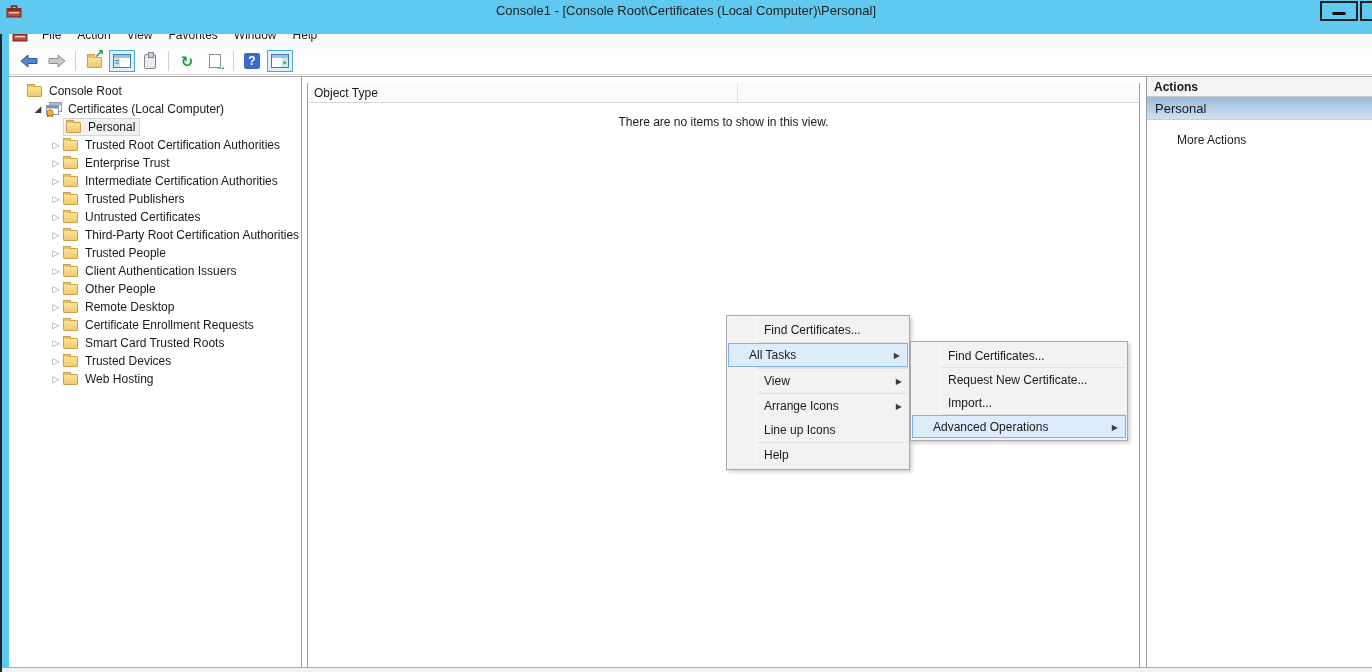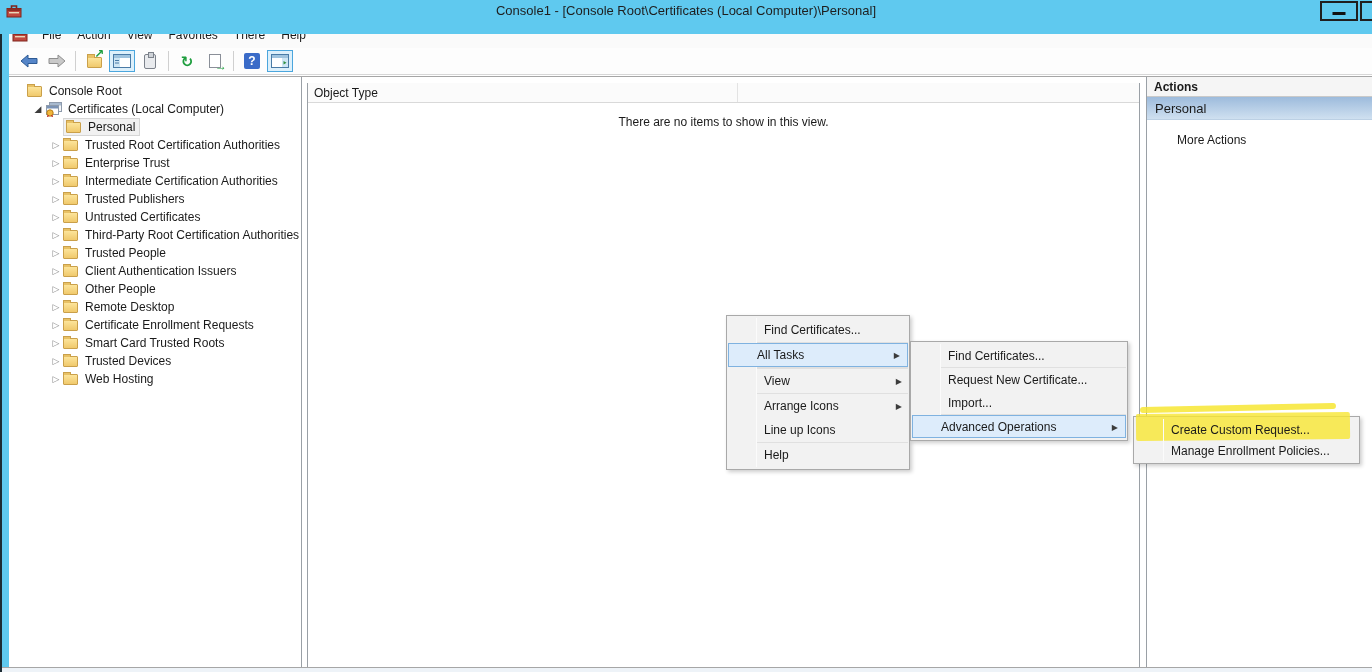--- a/index.html
+++ b/index.html
@@ -64,21 +64,21 @@
   
   .act-header { height:20px; background:#f5f5f5; border-bottom:1px solid #c9c9c9; font-weight:bold; display:flex; align-items:center; padding-left:7px; }
   .act-section { height:23px; background:linear-gradient(#9dbbdc,#cfe0f0); display:flex; align-items:center; padding-left:8px; font-size:13px; border-bottom:1px solid #bcd0e4; }
   .more-actions { margin:13px 0 0 30px; cursor:default; }
 
   
   .menu { position:absolute; background:#f2f2f2; border:1px solid #a9a9a9; box-shadow:2px 2px 4px rgba(0,0,0,0.2); padding:2px 0; z-index:20; }
   .menu .gutter { position:absolute; left:29px; top:2px; bottom:2px; width:1px; background:#e0e0e0; border-right:1px solid #fbfbfb; }
   .mrow { position:relative; height:24px; display:flex; align-items:center; padding-left:37px; padding-right:20px; white-space:nowrap; z-index:1; }
   .mrow .marrow { position:absolute; right:7px; top:50%; transform:translateY(-50%); font-size:8px; color:#3c3c3c; }
-  .mrow.hl { background:#ddecfb; border:1px solid #7fb2e0; margin:0 1px; padding-left:28px; }
+  .mrow.hl { background:#ddecfb; border:1px solid #7fb2e0; margin:0 1px; padding-left:20px; }
   .msep { height:1px; background:#e0e0e0; margin-left:30px; margin-right:1px; }
   #menu1 { left:726px; top:315px; width:184px; }
   #menu2 { left:910px; top:341px; width:218px; }
   #menu2 .mrow { height:23px; }
   #menu3 { left:1133px; top:416px; width:227px; }
   #menu3 .mrow { height:21px; }
 
   
   .anno-main { position:absolute; left:2px; top:-4px; width:214px; height:27px; background:#f7e632; opacity:0.8; transform:rotate(-0.6deg); z-index:0; border-radius:2px; }
   .anno-streak { position:absolute; left:6px; top:-12px; width:196px; height:6px; background:#f7e632; opacity:0.85; transform:rotate(-1.2deg); z-index:0; border-radius:3px; }
@@ -117,21 +117,21 @@
           <rect x="1" y="5.5" width="14" height="8.5" fill="#c0493f" stroke="#7e241c"></rect>
           <rect x="1.5" y="5.5" width="13" height="2.5" fill="#8e2d24"></rect>
           <path d="M5.5 5 v-2 h5 v2" fill="none" stroke="#7e241c" stroke-width="1.6"></path>
           <rect x="3" y="9" width="10" height="1.4" fill="#e9d8b9"></rect>
         </svg>
     </span>
     <span class="menu-item">File</span>
     <span class="menu-item">Action</span>
     <span class="menu-item">View</span>
     <span class="menu-item">Favorites</span>
-    <span class="menu-item">There</span>
+    <span class="menu-item">Window</span>
     <span class="menu-item">Help</span>
   </div>
 
   <div class="toolbar">
     <span class="tbtn">
       <svg width="18" height="14">
           <path d="M8 1 L1 7 L8 13 L8 9.5 L17 9.5 L17 4.5 L8 4.5 Z" fill="#5585c8" stroke="#2d5a94"></path>
         </svg>
     </span>
     <span class="tbtn">
@@ -335,25 +335,14 @@
     <div class="mrow">
       <span>Import...</span>
     </div>
     <div class="msep"></div>
     <div class="mrow hl">
       <span>Advanced Operations</span>
       <span class="marrow">▶</span>
     </div>
   </div>
 
-  <div class="menu" id="menu3">
-    <div class="anno-streak"></div>
-    <div class="anno-main"></div>
-    <div class="gutter"></div>
-    <div class="mrow">
-      <span>Create Custom Request...</span>
-    </div>
-    <div class="mrow">
-      <span>Manage Enrollment Policies...</span>
-    </div>
-  </div>
 
 </div>
 
 </body></html>

